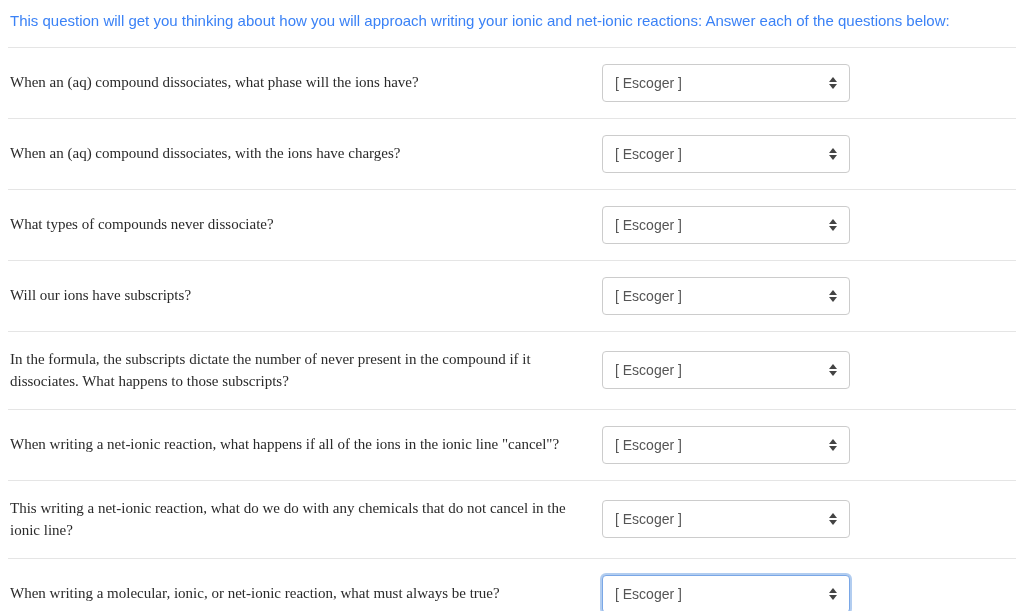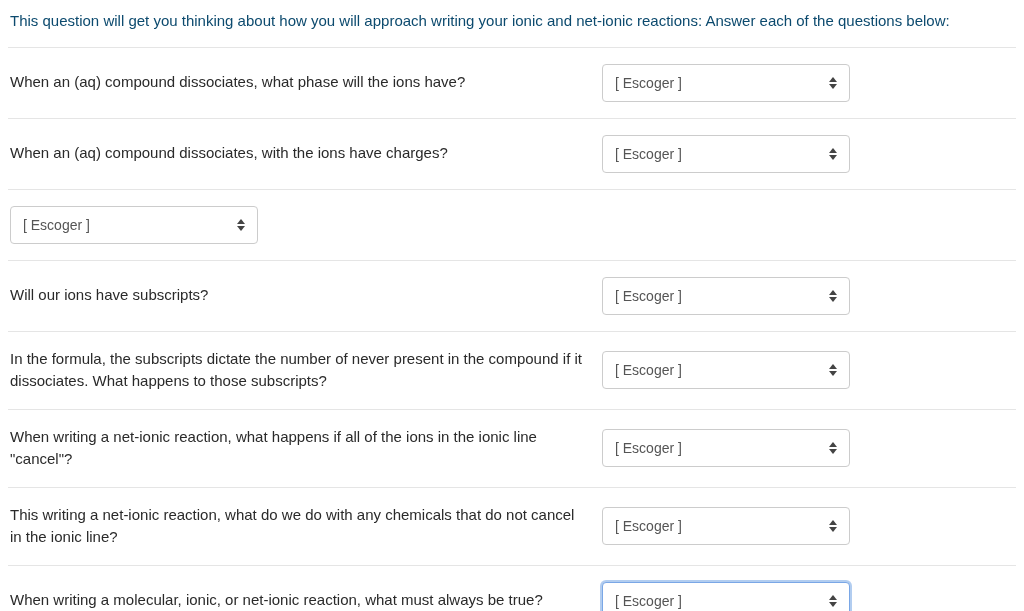--- a/index.html
+++ b/index.html
@@ -10,36 +10,37 @@
     body {
       font-family: "Helvetica Neue", Helvetica, Arial, sans-serif;
       font-size: 15px;
       color: #333;
       background: #fff;
       padding: 6px 8px;
     }
     .intro {
       font-size: 15px;
       line-height: 1.5;
-      color: #0c4a6e;
+      color: #3b82f6;
       padding: 4px 2px 14px 2px;
     }
     .question-row {
       display: flex;
       align-items: center;
       border-top: 1px solid #e5e5e5;
       padding: 16px 2px;
       gap: 14px;
     }
     .q-label {
       width: 578px;
       flex-shrink: 0;
       font-size: 15px;
       color: #2a2a2a;
       line-height: 1.5;
+      font-family: Liberation Serif, serif;
     }
     .select-wrapper {
       position: relative;
       width: 248px;
       flex-shrink: 0;
     }
     .select-box {
       width: 100%;
       height: 38px;
       border: 1px solid #ccc;
@@ -108,20 +109,21 @@
             </svg>
           <svg width="8" height="5" viewBox="0 0 8 5">
               <path d="M4 5 L8 0 L0 0 Z" fill="#444"></path>
             </svg>
         </span>
       </div>
     </div>
   </div>
 
   <div class="question-row">
+    <div class="q-label">What types of compounds never dissociate?</div>
     <div class="select-wrapper">
       <div class="select-box">
         <span class="select-text">[ Escoger ]</span>
         <span class="spinner">
           <svg width="8" height="5" viewBox="0 0 8 5">
               <path d="M4 0 L8 5 L0 5 Z" fill="#444"></path>
             </svg>
           <svg width="8" height="5" viewBox="0 0 8 5">
               <path d="M4 5 L8 0 L0 0 Z" fill="#444"></path>
             </svg>

